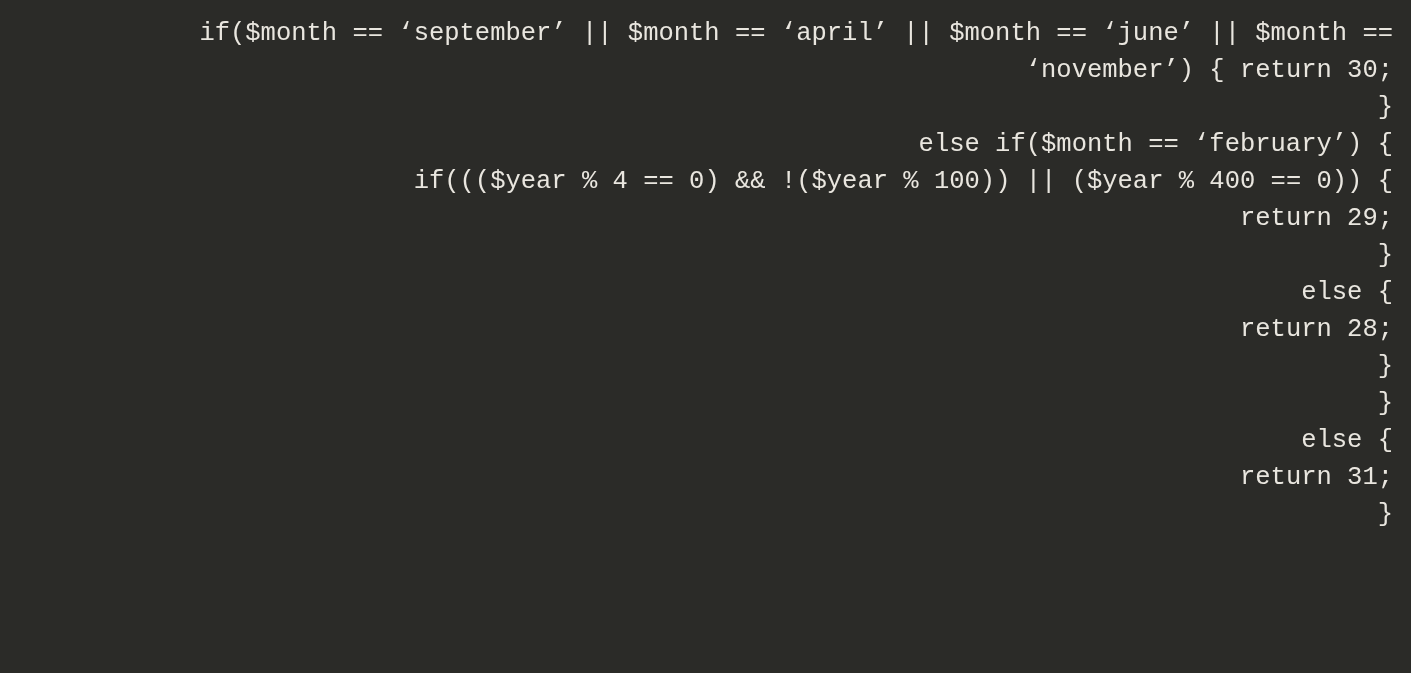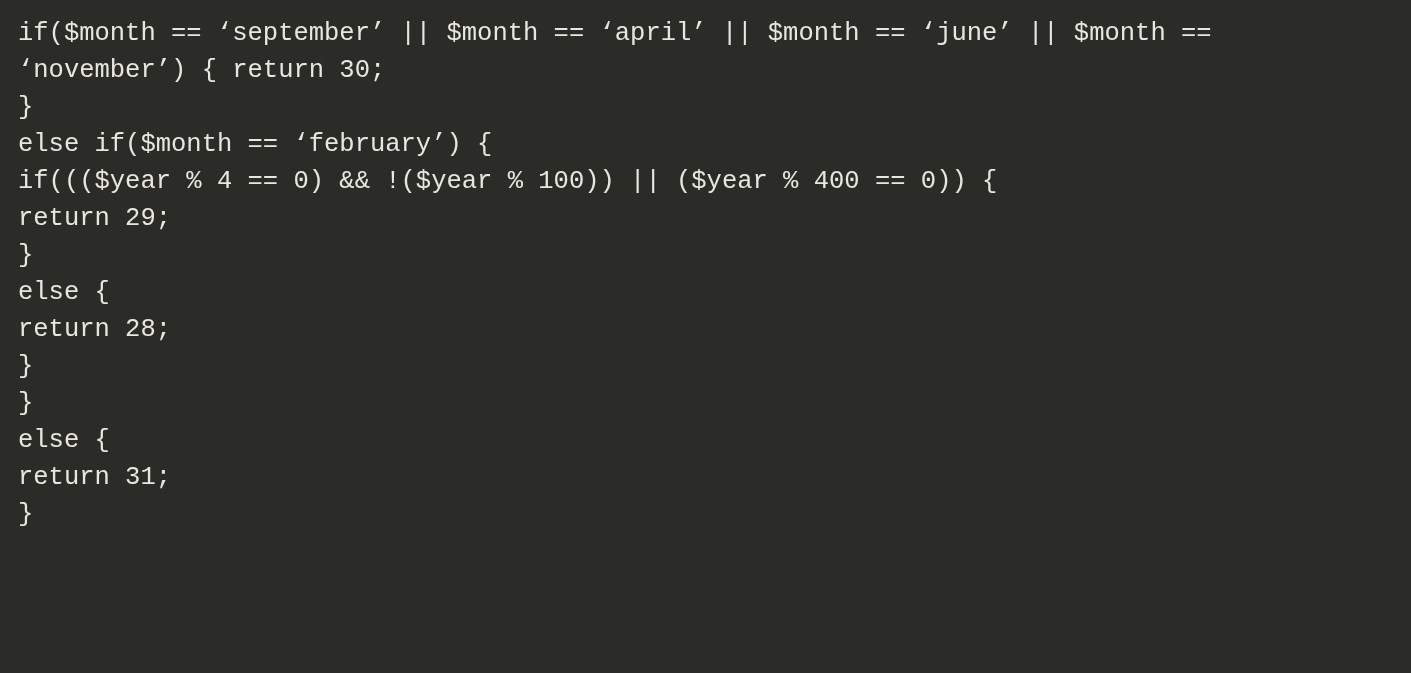--- a/index.html
+++ b/index.html
@@ -12,20 +12,21 @@
   }
   pre.code {
     margin: 0;
     padding: 16px 18px;
     font-family: Consolas, "Courier New", monospace;
     font-size: 25.5px;
     line-height: 1.45;
     color: #e9e6df;
     white-space: pre-wrap;
     word-break: break-word;
+    text-align: right;
   }
 </style>
 </head>
 <body>
 
 <pre class="code"><span>if($month == ‘september’ || $month == ‘april’ || $month == ‘june’ || $month == ‘november’) { return 30;</span>
 <span>}</span>
 <span>else if($month == ‘february’) {</span>
 <span>if((($year % 4 == 0) &amp;&amp; !($year % 100)) || ($year % 400 == 0)) {</span>
 <span>return 29;</span>

